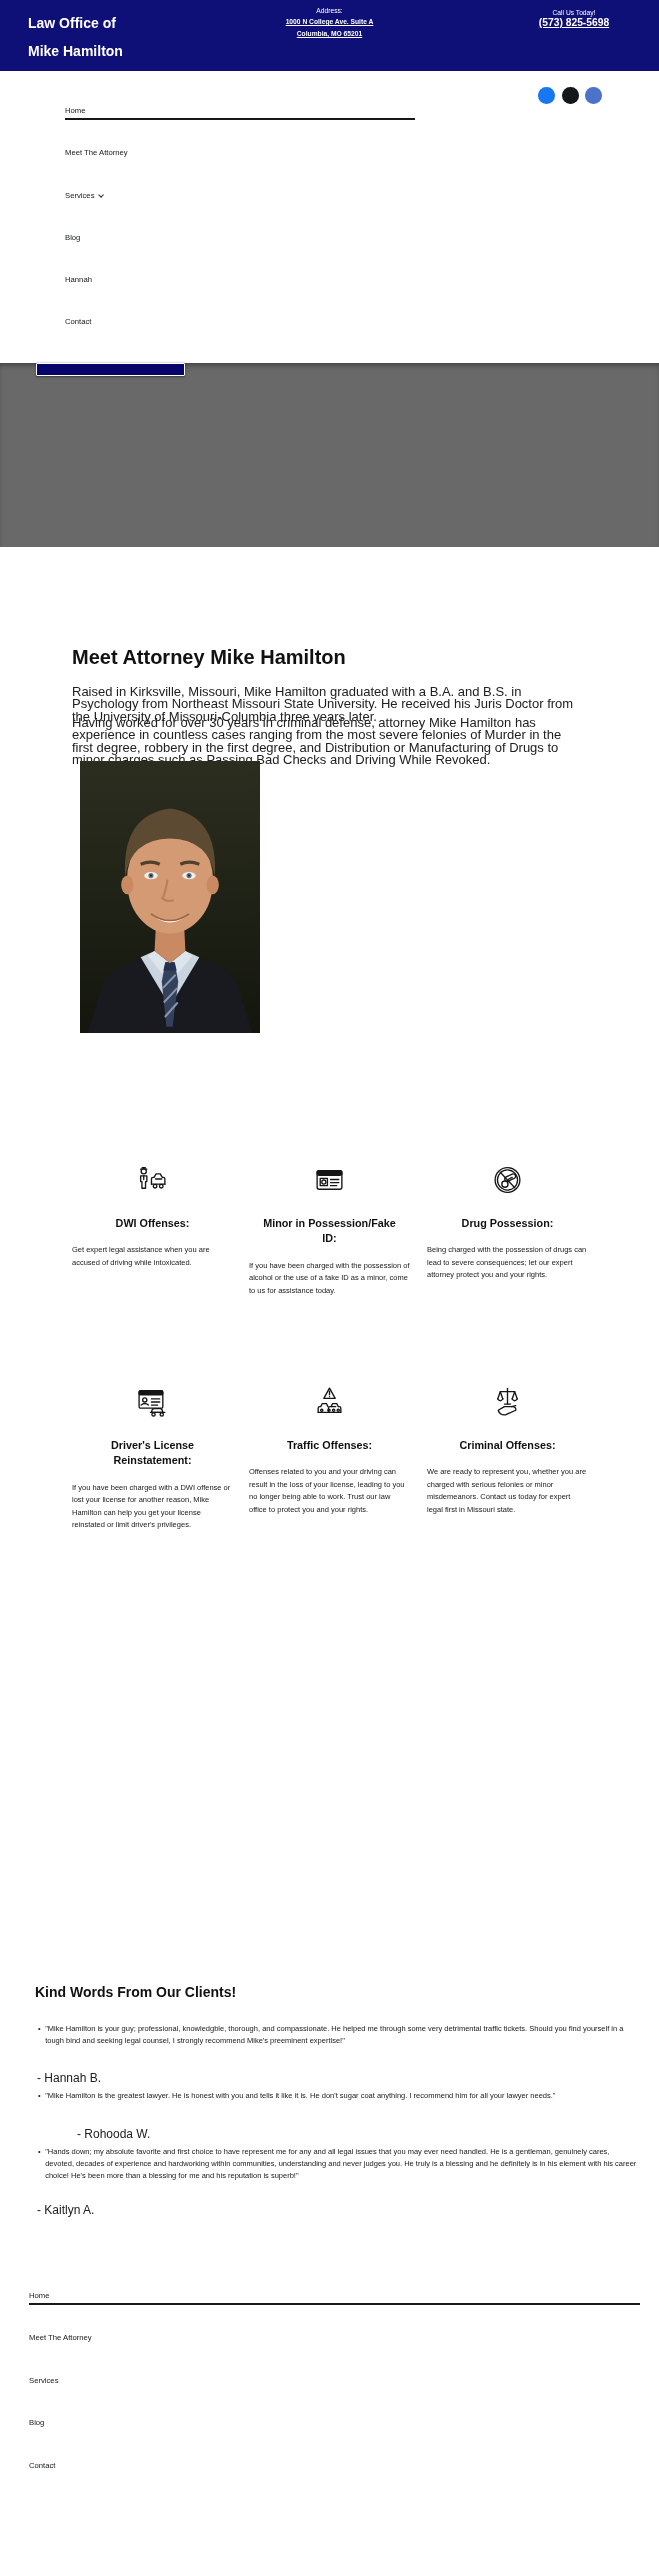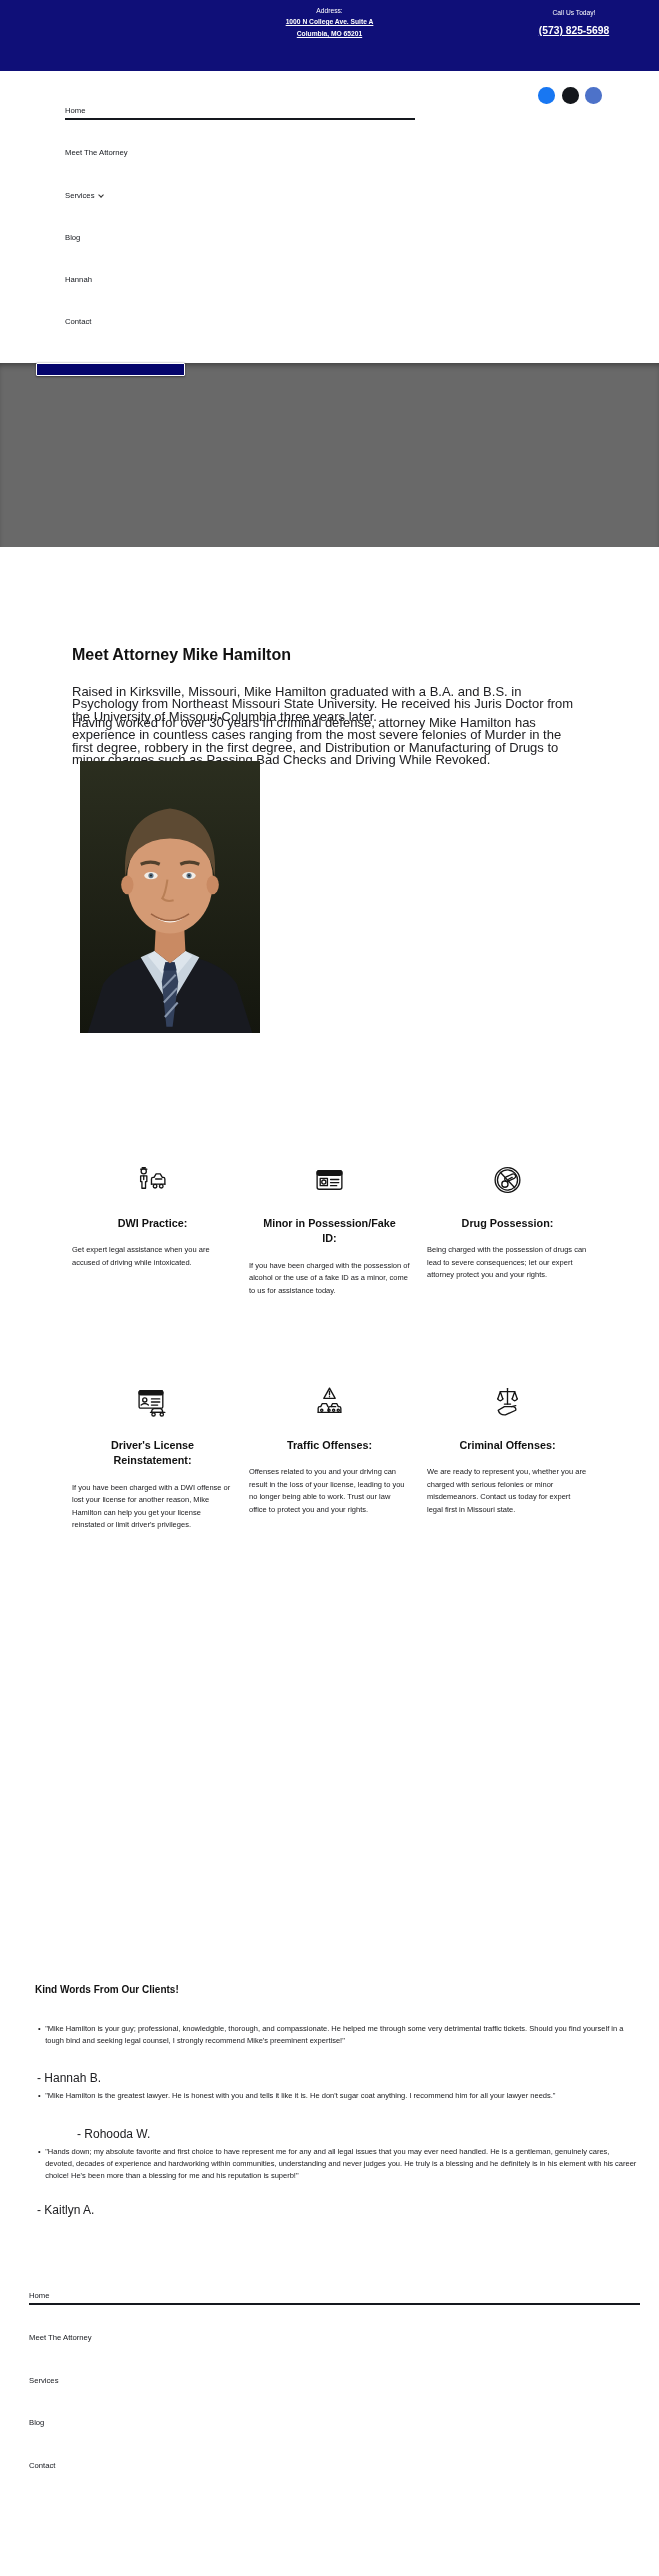--- a/index.html
+++ b/index.html
@@ -7,74 +7,78 @@
         font-family:"Liberation Sans",sans-serif;color:#1c1c1e;overflow:hidden;}
   .abs{position:absolute;}
   a{cursor:pointer;}
 
   
   .site-header{left:0;top:0;width:659px;height:71px;background:#0f0f78;}
   .brand{left:28px;top:9.3px;width:216px;color:#fff;font-size:14px;font-weight:bold;line-height:28px;}
   .addr{left:0;top:6.7px;width:659px;text-align:center;color:#fff;font-size:6.7px;line-height:8.2px;}
   .addr .lnk{display:block;margin-top:3.6px;font-weight:bold;text-decoration:underline;color:#fff;}
   .call{left:515px;top:8.8px;width:118px;text-align:center;color:#fff;font-size:6.7px;}
-  .phone{display:inline-block;margin-top:9px;font-size:10.3px;font-weight:bold;
+  .phone{display:inline-block;margin-top:1px;font-size:10.3px;font-weight:bold;
          text-decoration:underline;color:#fff;}
 
   
   .navitem{left:65px;font-size:7.7px;color:#15181e;text-decoration:none;display:block;}
   .home-underline{left:65px;top:118px;width:350px;height:1.5px;background:#15181e;}
   .chev{display:inline-block;width:3.1px;height:3.1px;border-right:0.8px solid #333;
         border-bottom:0.8px solid #333;transform:rotate(45deg);margin-left:4.6px;vertical-align:1px;}
   .soc{border-radius:50%;width:16.5px;height:16.5px;top:87px;}
   .soc.b1{left:538px;background:#1877f2;}
   .soc.b2{left:562px;background:#14171c;}
   .soc.b3{left:585px;background:#4d72c9;}
 
   
   .hero-btn{left:36px;top:363px;width:147px;height:10.8px;background:#05056b;
             border:1px solid #fff;border-radius:1px;box-shadow:0 0.5px 2.1px rgba(0,0,0,.45);z-index:3;}
   .hero-gray{left:0;top:363px;width:659px;height:184px;background:#696969;
              box-shadow:inset 0 4.6px 6.2px -3.1px rgba(0,0,0,.45);}
 
   
-  .h1{left:72px;top:646px;font-size:16px;font-weight:bold;color:#111;}
+  .h1{left:72px;top:646px;font-size:20px;font-weight:bold;color:#111;}
   .para{left:72px;width:502px;font-size:13px;line-height:12.4px;color:#202023;}
   .p1{top:686px;} .p2{top:717px;}
   .photo{left:80px;top:761px;width:180px;height:272px;}
 
   
   .h2{left:0;top:1088px;width:659px;text-align:center;font-size:12px;font-weight:bold;color:#111;}
   .svc{width:161px;}
   .r1{top:1162px;} .r2{top:1384px;}
   .c1{left:72px;} .c2{left:249px;} .c3{left:427px;}
   .svc-icon{width:33px;height:36px;margin:0 auto 17.5px auto;display:block;}
   .svc-title{font-size:10.8px;line-height:15.5px;font-weight:bold;text-align:center;
              max-width:144px;margin:0 auto 13.4px auto;color:#111;}
   .svc-text{font-size:7.5px;line-height:12.4px;color:#202023;}
 
   
-  .h3{left:35px;top:1984px;font-size:10px;font-weight:bold;color:#111;}
+  .h3{left:35px;top:1984px;font-size:14px;font-weight:bold;color:#111;}
   .quote{left:37px;width:592px;font-size:7.5px;line-height:12px;color:#202023;padding-left:8.2px;}
   .quote:before{content:"\2022";position:absolute;left:1px;top:0;}
   .q1{top:2023px;} .q2{top:2090px;} .q3{top:2146px;}
   .author{left:37px;font-size:12px;color:#202023;}
   .a1{top:2071px;} .a2{top:2127px;margin-left:40px;} .a3{top:2203px;}
 
   
   .fnav{left:29px;font-size:7.7px;color:#15181e;text-decoration:none;display:block;}
   .fnav-underline{left:29px;top:2303px;width:611px;height:1.5px;background:#15181e;}
   svg.line{stroke:#151515;stroke-width:2.6;fill:none;stroke-linejoin:round;stroke-linecap:round;}
 </style>
 </head>
 <body>
 
 <div id="page">
 
   <div class="abs site-header">
+    <div class="abs brand">
+      <span>Law Office of</span><br>
+      <span>Mike Hamilton</span>
+    </div>
     <div class="abs addr">
       <span>Address:</span>
       <a class="lnk">1000 N College Ave. Suite A</a>
       <a class="lnk">Columbia, MO 65201</a>
     </div>
     <div class="abs call">
       <span>Call Us Today!</span><br>
       <a class="phone">(573) 825-5698</a>
     </div>
   </div>
@@ -138,21 +142,21 @@
         <path d="M9 11 h12"></path>
         <path d="M12 8 h6"></path>
       <path d="M9 24 h12 v11 h-2.5 v13 h-7 v-13 H9 z"></path>
         <path d="M15 24 v7"></path>
       <path d="M30 40 v-10 q0-3 3-3 h2 l4-7 h8 l4 7 h2 q3 0 3 3 v10"></path>
       <path d="M30 40 h26"></path>
         <circle cx="37" cy="44" r="3.5"></circle>
         <circle cx="49" cy="44" r="3.5"></circle>
       <path d="M38 30 h12"></path>
     </svg>
-    <div class="svc-title">DWI Practice:</div>
+    <div class="svc-title">DWI Offenses:</div>
     <div class="svc-text">Get expert legal assistance when you are accused of driving while intoxicated.</div>
   </div>
 
   <div class="abs svc r1 c2">
     <svg class="svc-icon line" viewBox="0 0 64 64">
       <rect x="8" y="14" width="48" height="36" rx="4"></rect>
       <rect x="8" y="14" width="48" height="9" rx="4" fill="#151515"></rect>
       <rect x="14" y="29" width="14" height="14"></rect>
         <circle cx="21" cy="36" r="4"></circle>
       <path d="M34 31 h16 M34 37 h16 M34 43 h12"></path>

